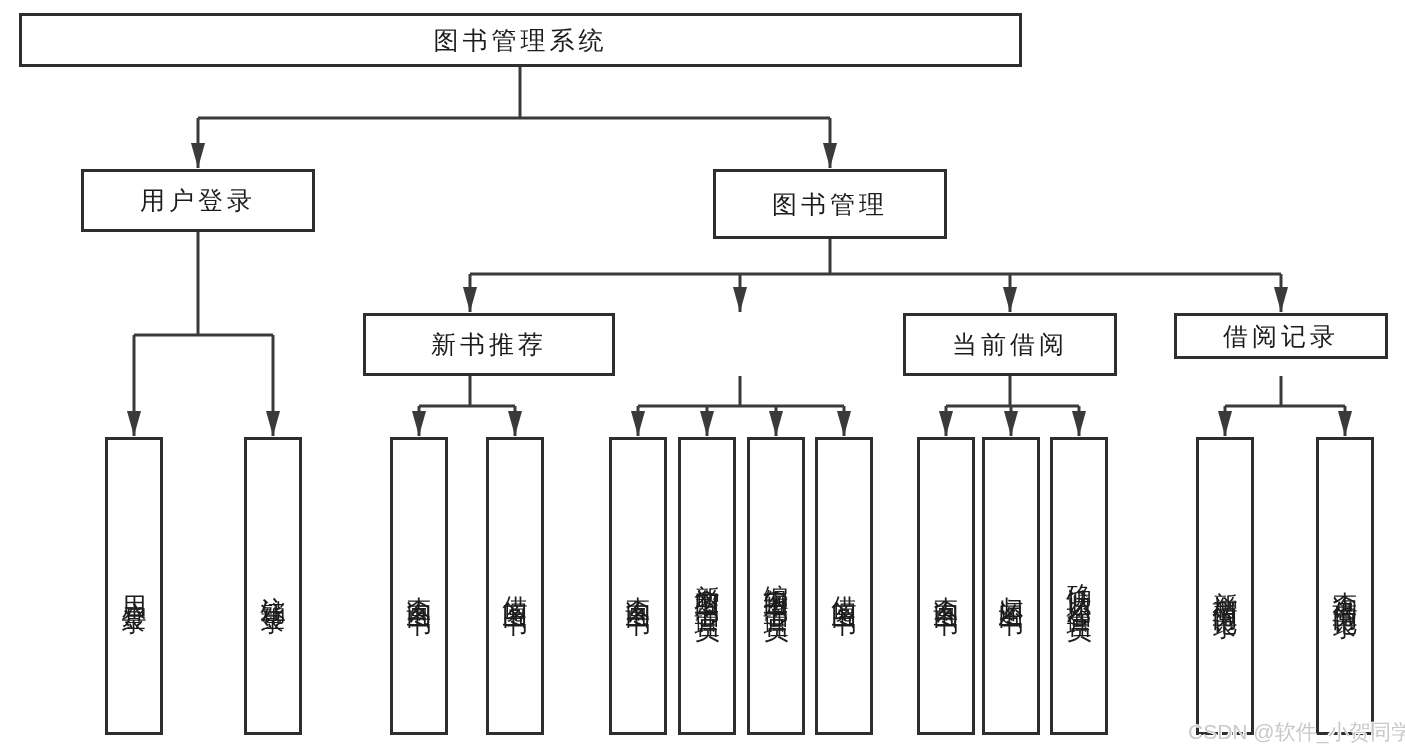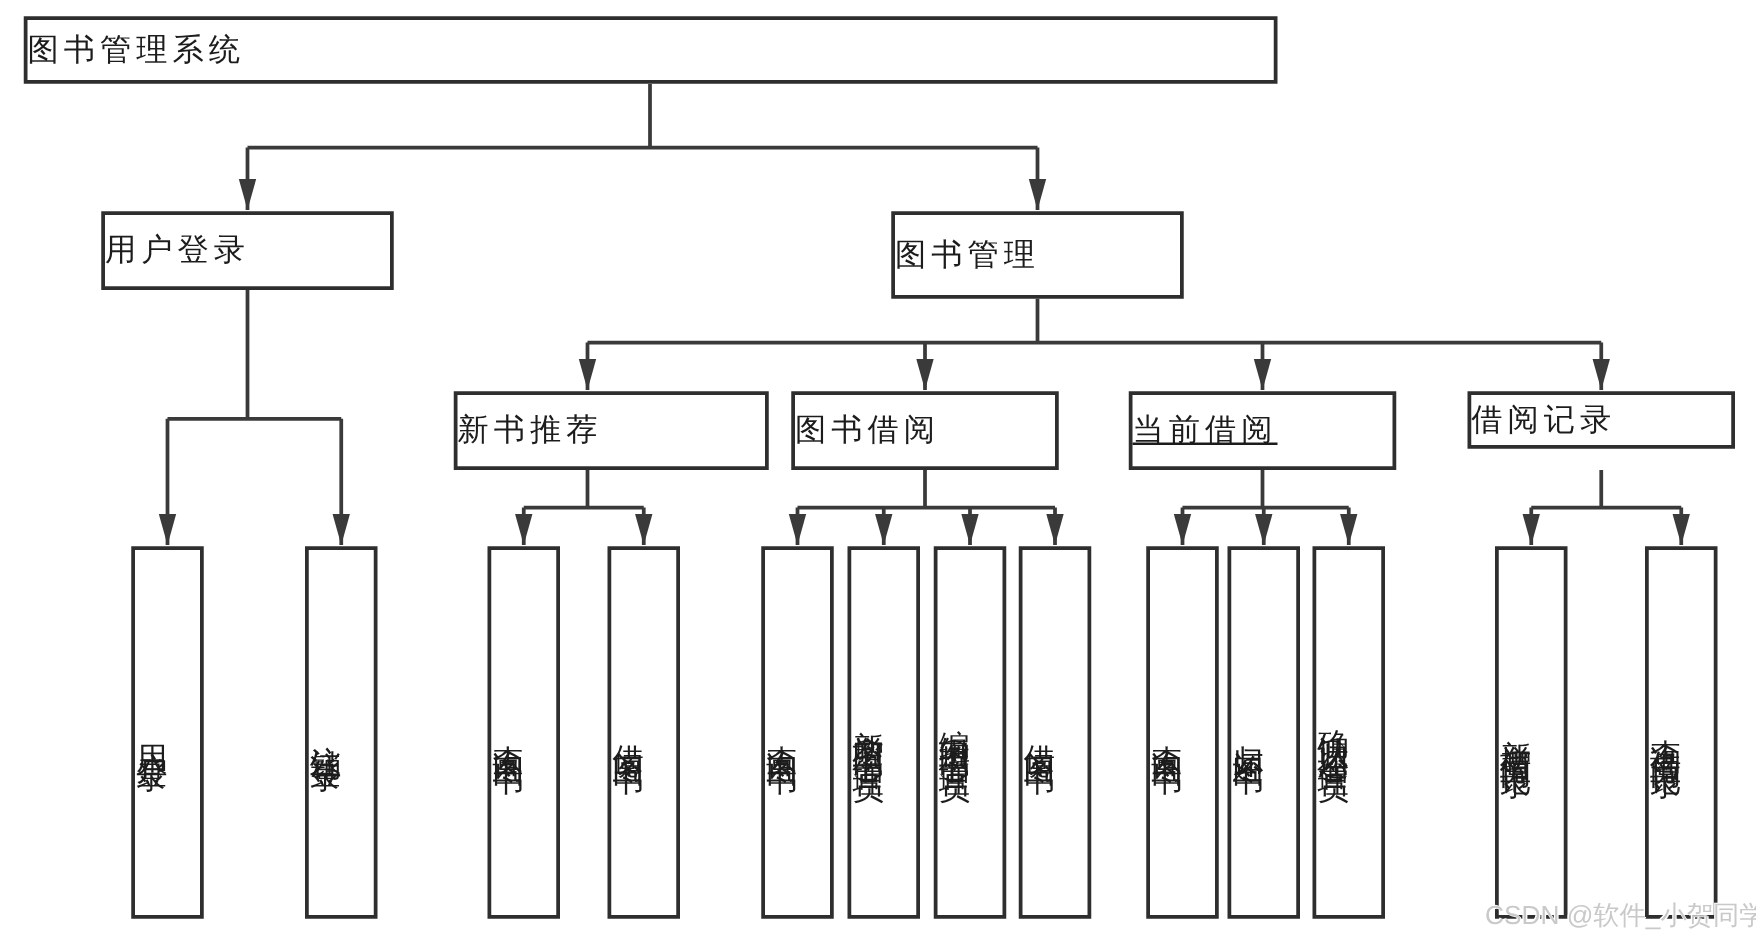--- a/index.html
+++ b/index.html
@@ -28,21 +28,21 @@
   svg.edges path { stroke: var(--line); stroke-width: 3; fill: none; }
   svg.edges marker path { fill: var(--line); stroke: none; }
 
   .node {
     position: absolute;
     box-sizing: border-box;
     border: 3px solid var(--box-border);
     background: var(--box-bg);
     display: flex;
     align-items: center;
-    justify-content: flex-start;
+    justify-content: center;
     color: var(--text);
     z-index: 2;
   }
   .box-h span {
     font-size: 25px;
     letter-spacing: 4px;
     white-space: nowrap;
     line-height: 1;
   }
   .box-v { width: 58px; height: 298px; top: 437px; }
@@ -54,21 +54,21 @@
     line-height: 1;
     white-space: nowrap;
   }
 
   
   #n-root   { left: 19px;  top: 13px;  width: 1003px; height: 54px; }
   #n-login  { left: 81px;  top: 169px; width: 234px;  height: 63px; }
   #n-mgmt   { left: 713px; top: 169px; width: 234px;  height: 70px; }
   #n-l3-1   { left: 363px;  top: 313px; width: 252px; height: 63px; }
   #n-l3-2   { left: 633px;  top: 313px; width: 214px; height: 63px; }
-  #n-l3-3   { left: 903px;  top: 313px; width: 214px; height: 63px; text-decoration: underline; }
+  #n-l3-3   { left: 903px;  top: 313px; width: 214px; height: 63px; }
   #n-l3-4   { left: 1174px; top: 313px; width: 214px; height: 46px; }
 
   
   #lf-g0-1 { left: 105px; }  #lf-g0-2 { left: 244px; }
   #lf-g1-1 { left: 390px; }  #lf-g1-2 { left: 486px; }
   #lf-g2-1 { left: 609px; }  #lf-g2-2 { left: 678px; }
   #lf-g2-3 { left: 747px; }  #lf-g2-4 { left: 815px; }
   #lf-g3-1 { left: 917px; }  #lf-g3-2 { left: 982px; }
   #lf-g3-3 { left: 1050px; }
   #lf-g4-1 { left: 1196px; } #lf-g4-2 { left: 1316px; }
@@ -144,23 +144,20 @@
   <div class="node box-h" id="n-login">
     <span>用户登录</span>
   </div>
   <div class="node box-h" id="n-mgmt">
     <span>图书管理</span>
   </div>
 
   <div class="node box-h" id="n-l3-1">
     <span>新书推荐</span>
   </div>
-  <div class="node box-h" id="n-l3-2">
-    <span>图书借阅</span>
-  </div>
   <div class="node box-h" id="n-l3-3">
     <span>当前借阅</span>
   </div>
   <div class="node box-h" id="n-l3-4">
     <span>借阅记录</span>
   </div>
 
   <div class="node box-v" id="lf-g0-1">
     <span>用户登录</span>
   </div>

